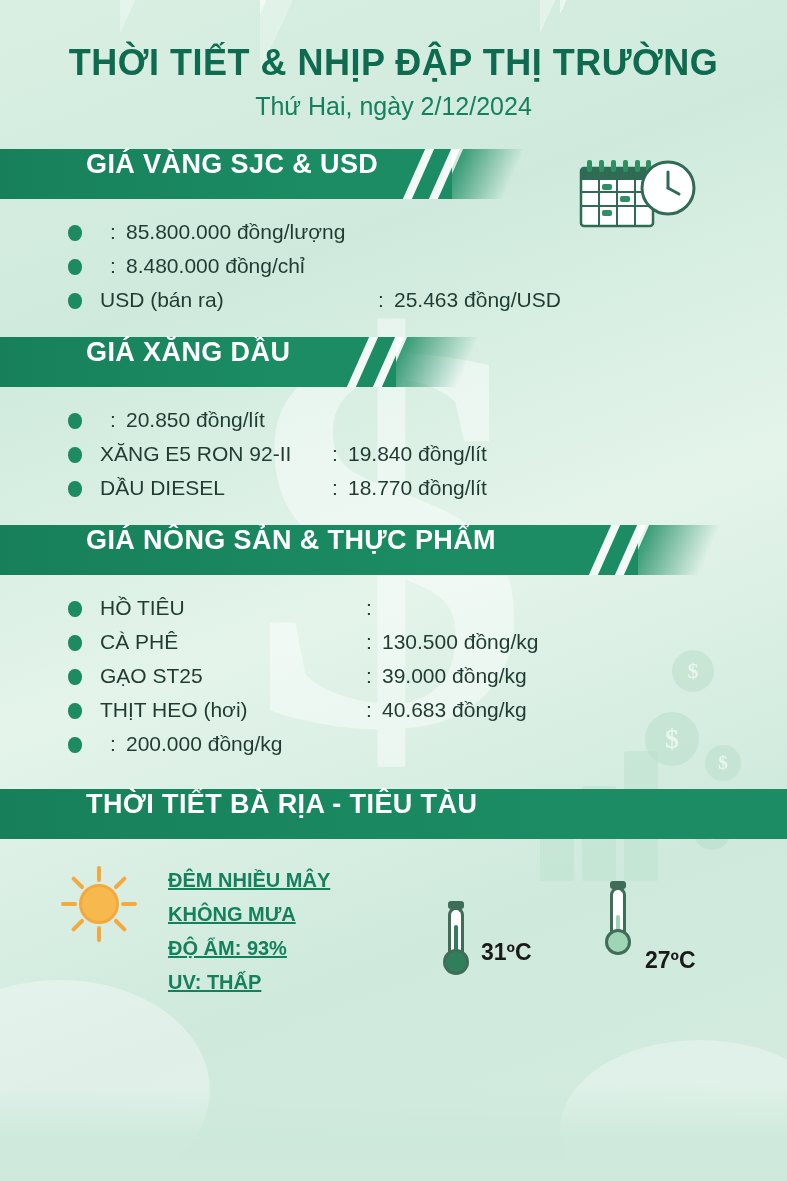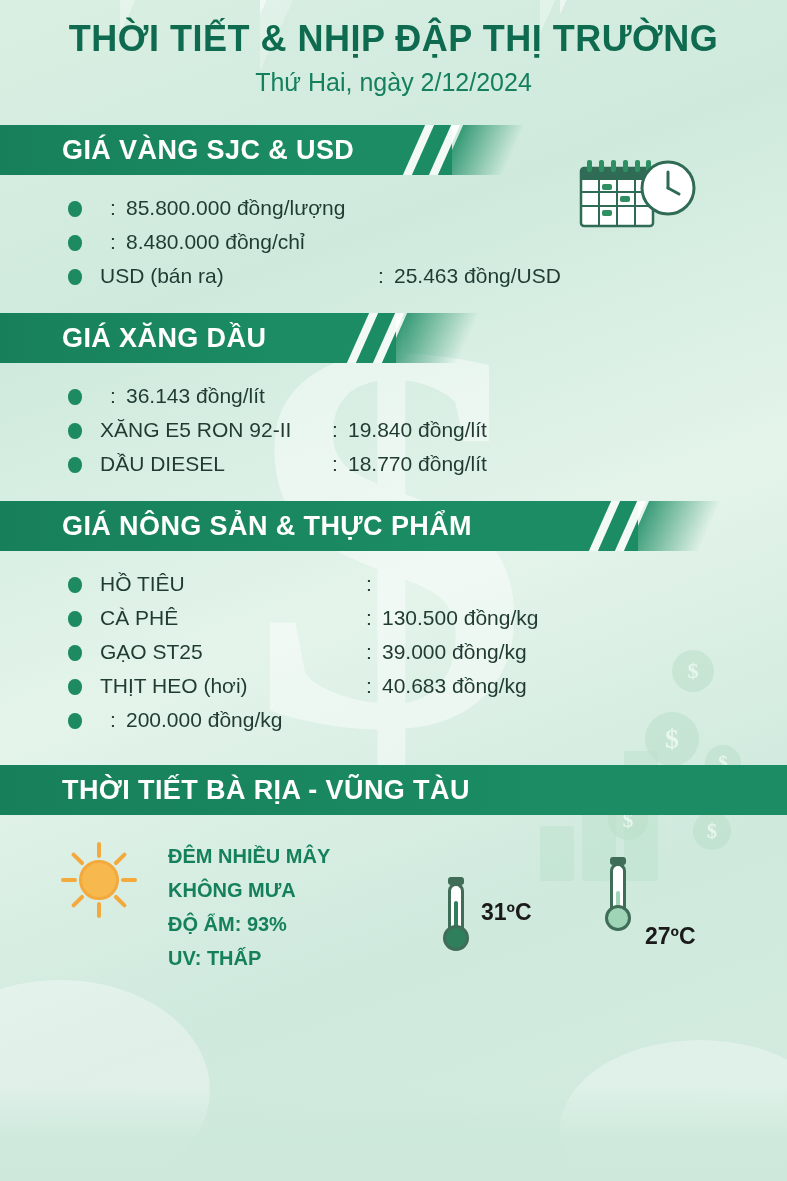--- a/index.html
+++ b/index.html
@@ -77,21 +77,21 @@
   }
   .blob {
     position: absolute;
     border-radius: 50%;
     pointer-events: none;
   }
 
   
   .header {
     position: relative;
-    padding-top: 18px;
+    padding-top: 42px;
     text-align: center;
     z-index: 3;
   }
   .title {
     font-size: 36px;
     font-weight: bold;
     color: #0f6b4f;
     letter-spacing: 0.5px;
     margin: 0;
   }
@@ -100,22 +100,22 @@
     color: #14805e;
     margin: 8px 0 0 0;
   }
 
   
   .section-bar {
     position: relative;
     height: 50px;
     margin-top: 18px;
     display: flex;
-    align-items: center;
     z-index: 3;
+    padding-left: 24px;
   }
   .section-bar .fill {
     position: absolute;
     left: 0;
     top: 0;
     height: 100%;
     background: linear-gradient(90deg, #17805b 0%, #1b8c63 70%, #1b8c63 100%);
   }
   .section-bar .slash {
     position: absolute;
@@ -218,21 +218,21 @@
   }
   .wtext {
     position: absolute;
     left: 168px;
     top: 24px;
     color: #15805c;
     font-size: 20px;
     line-height: 34px;
     font-weight: bold;
   }
-  .wtext div { white-space: nowrap; }
+  .wtext div { white-space: nowrap; text-decoration: underline; }
   .thermo {
     position: absolute;
     width: 26px;
   }
   .thermo .stem {
     position: absolute;
     left: 5px; top: 0;
     width: 16px; height: 50px;
     border-radius: 8px 8px 0 0;
     border: 3px solid #3f6d57;
@@ -365,21 +365,21 @@
     <div class="fill" style="width:396px;"></div>
     <div class="slash" style="left:358px;"></div>
     <div class="slash" style="left:384px;"></div>
     <div class="tail" style="left:396px; width:72px;"></div>
     <h2>GIÁ XĂNG DẦU</h2>
   </div>
   <div class="rows g2">
     <div class="row">
       <span class="bullet"></span>
       <span class="colon">:</span>
-      <span class="value">36.143 đồng/lít</span>
+      <span class="value">20.850 đồng/lít</span>
     </div>
     <div class="row">
       <span class="bullet"></span>
       <span class="label">XĂNG E5 RON 92-II</span>
       <span class="colon">:</span>
       <span class="value">19.840 đồng/lít</span>
     </div>
     <div class="row">
       <span class="bullet"></span>
       <span class="label">DẦU DIESEL</span>
@@ -421,21 +421,21 @@
     </div>
     <div class="row">
       <span class="bullet"></span>
       <span class="colon">:</span>
       <span class="value">200.000 đồng/kg</span>
     </div>
   </div>
 
   <div class="section-bar" style="margin-top:22px;">
     <div class="fill" style="width:787px;"></div>
-    <h2>THỜI TIẾT BÀ RỊA - VŨNG TÀU</h2>
+    <h2>THỜI TIẾT BÀ RỊA - TIÊU TÀU</h2>
   </div>
 
   <div class="weather">
     <div class="sun">
       <div class="ray" style="transform:rotate(0deg)"></div>
       <div class="ray" style="transform:rotate(45deg)"></div>
       <div class="ray" style="transform:rotate(90deg)"></div>
       <div class="ray" style="transform:rotate(135deg)"></div>
       <div class="ray" style="transform:rotate(180deg)"></div>
       <div class="ray" style="transform:rotate(225deg)"></div>
@@ -451,21 +451,21 @@
       <div>UV: THẤP</div>
     </div>
 
     <div class="thermo" style="left:443px; top:68px;">
       <div class="cap"></div>
       <div class="stem">
           <i style="background:#2f7f5c; height:32px;"></i>
         </div>
       <div class="bulb" style="background:#2f7f5c;"></div>
     </div>
-    <span class="temp-label" style="left:481px; top:84px;">31ºC</span>
+    <span class="temp-label" style="left:481px; top:100px;">31ºC</span>
 
     <div class="thermo" style="left:605px; top:48px;">
       <div class="cap"></div>
       <div class="stem">
           <i style="background:#9fd4b6; height:22px;"></i>
         </div>
       <div class="bulb" style="background:#9fd4b6;"></div>
     </div>
     <span class="temp-label" style="left:645px; top:108px;">27ºC</span>
   </div>

